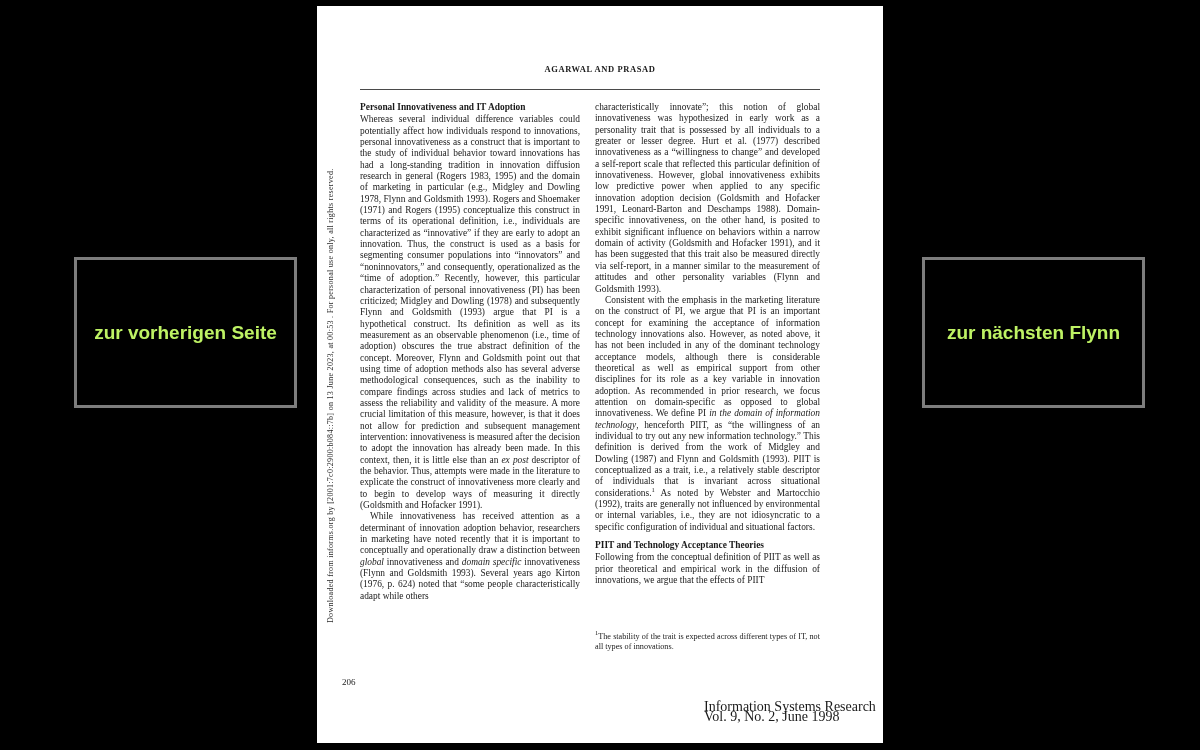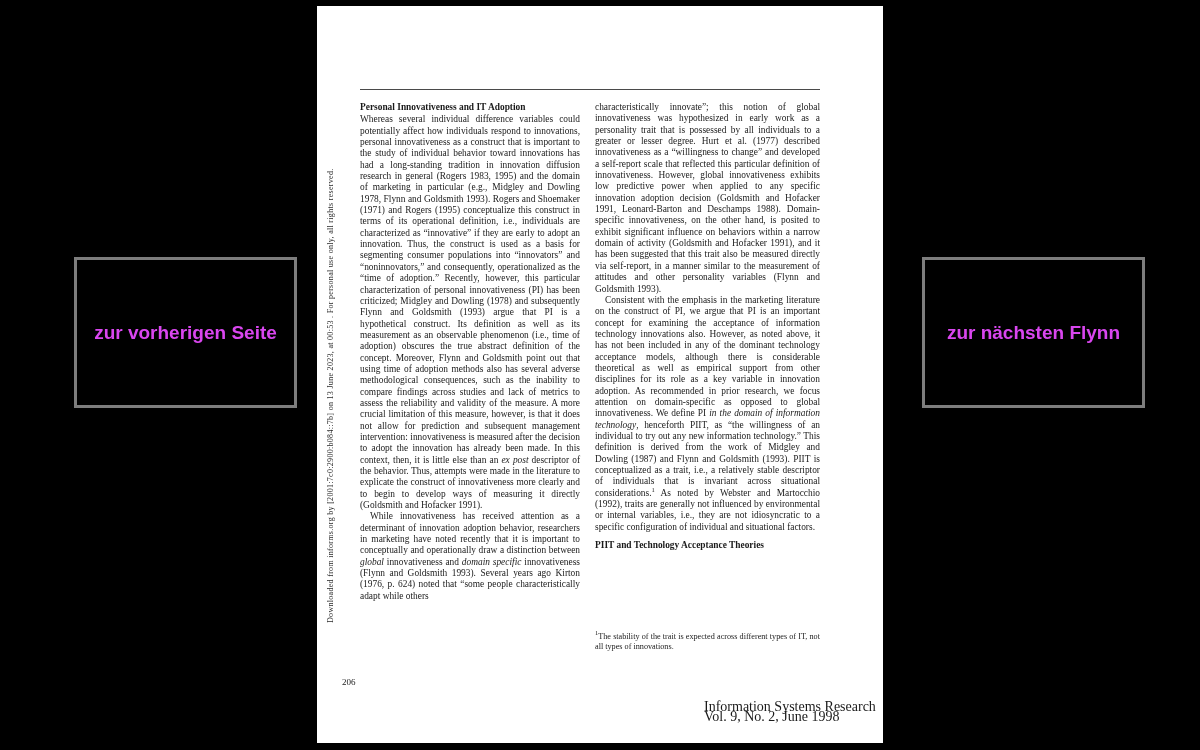--- a/index.html
+++ b/index.html
@@ -11,21 +11,21 @@
     font-family:"Liberation Serif", serif;
   }
 
   
   .nav-button {
     position:absolute;
     top:257px;
     width:223px; height:151px;
     background:#000;
     border:3px solid #7d7d7d;
-    color:#d946ef;
+    color:#bef264;
     font-family:"Liberation Sans", sans-serif;
     font-weight:bold;
     font-size:19px;
     display:flex; align-items:center; justify-content:center;
     cursor:pointer;
     box-sizing:border-box;
     user-select:none;
   }
   .nav-button.prev { left:74px; }
   .nav-button.next { left:922px; }
@@ -101,33 +101,35 @@
 
 <div class="nav-button prev">
   <span>zur vorherigen Seite</span>
 </div>
 
 <div class="page">
 
   <div class="side-note">Downloaded from informs.org by [2001:7c0:2900:b084::7b] on 13 June 2023, at 00:53 . For personal use only, all rights reserved.</div>
 
   <div class="page-header">
+    <div class="authors">AGARWAL AND PRASAD</div>
   </div>
   <div class="header-rule"></div>
 
   <div class="columns">
     <div class="column left">
         <div class="col-heading">Personal Innovativeness and IT Adoption</div>
         <p class="col-para"><span>Whereas several individual difference variables could potentially affect how individuals respond to innovations, personal innovativeness as a construct that is important to the study of individual behavior toward innovations has had a long-standing tradition in innovation diffusion research in general (Rogers 1983, 1995) and the domain of marketing in particular (e.g., Midgley and Dowling 1978, Flynn and Goldsmith 1993). Rogers and Shoemaker (1971) and Rogers (1995) conceptualize this construct in terms of its operational definition, i.e., individuals are characterized as “innovative” if they are early to adopt an innovation. Thus, the construct is used as a basis for segmenting consumer populations into “innovators” and “noninnovators,” and consequently, operationalized as the “time of adoption.” Recently, however, this particular characterization of personal innovativeness (PI) has been criticized; Midgley and Dowling (1978) and subsequently Flynn and Goldsmith (1993) argue that PI is a hypothetical construct. Its definition as well as its measurement as an observable phenomenon (i.e., time of adoption) obscures the true abstract definition of the concept. Moreover, Flynn and Goldsmith point out that using time of adoption methods also has several adverse methodological consequences, such as the inability to compare findings across studies and lack of metrics to assess the reliability and validity of the measure. A more crucial limitation of this measure, however, is that it does not allow for prediction and subsequent management intervention: innovativeness is measured after the decision to adopt the innovation has already been made. In this context, then, it is little else than an </span><i>ex post</i><span> descriptor of the behavior. Thus, attempts were made in the literature to explicate the construct of innovativeness more clearly and to begin to develop ways of measuring it directly (Goldsmith and Hofacker 1991).</span></p>
         <p class="col-para indent"><span>While innovativeness has received attention as a determinant of innovation adoption behavior, researchers in marketing have noted recently that it is important to conceptually and operationally draw a distinction between </span><i>global</i><span> innovativeness and </span><i>domain specific</i><span> innovativeness (Flynn and Goldsmith 1993). Several years ago Kirton (1976, p. 624) noted that “some people characteristically adapt while others</span></p>
       </div>
     <div class="column right">
         <p class="col-para"><span>characteristically innovate”; this notion of global innovativeness was hypothesized in early work as a personality trait that is possessed by all individuals to a greater or lesser degree. Hurt et al. (1977) described innovativeness as a “willingness to change” and developed a self-report scale that reflected this particular definition of innovativeness. However, global innovativeness exhibits low predictive power when applied to any specific innovation adoption decision (Goldsmith and Hofacker 1991, Leonard-Barton and Deschamps 1988). Domain-specific innovativeness, on the other hand, is posited to exhibit significant influence on behaviors within a narrow domain of activity (Goldsmith and Hofacker 1991), and it has been suggested that this trait also be measured directly via self-report, in a manner similar to the measurement of attitudes and other personality variables (Flynn and Goldsmith 1993).</span></p>
         <p class="col-para indent"><span>Consistent with the emphasis in the marketing literature on the construct of PI, we argue that PI is an important concept for examining the acceptance of information technology innovations also. However, as noted above, it has not been included in any of the dominant technology acceptance models, although there is considerable theoretical as well as empirical support from other disciplines for its role as a key variable in innovation adoption. As recommended in prior research, we focus attention on domain-specific as opposed to global innovativeness. We define PI </span><i>in the domain of information technology</i><span>, henceforth PIIT, as “the willingness of an individual to try out any new information technology.” This definition is derived from the work of Midgley and Dowling (1987) and Flynn and Goldsmith (1993). PIIT is conceptualized as a trait, i.e., a relatively stable descriptor of individuals that is invariant across situational considerations.</span><sup>1</sup><span> As noted by Webster and Martocchio (1992), traits are generally not influenced by environmental or internal variables, i.e., they are not idiosyncratic to a specific configuration of individual and situational factors.</span></p>
         <div class="col-heading spaced">PIIT and Technology Acceptance Theories</div>
+        <p class="col-para"><span>Following from the conceptual definition of PIIT as well as prior theoretical and empirical work in the diffusion of innovations, we argue that the effects of PIIT</span></p>
       </div>
   </div>
 
   <div class="footnote"><sup>1</sup><span>The stability of the trait is expected across different types of IT, not all types of innovations.</span></div>
 
   <div class="footer-page-number">206</div>
   <div class="footer-journal">
     <div>Information Systems Research</div>
     <div>Vol. 9, No. 2, June 1998</div>
   </div>

